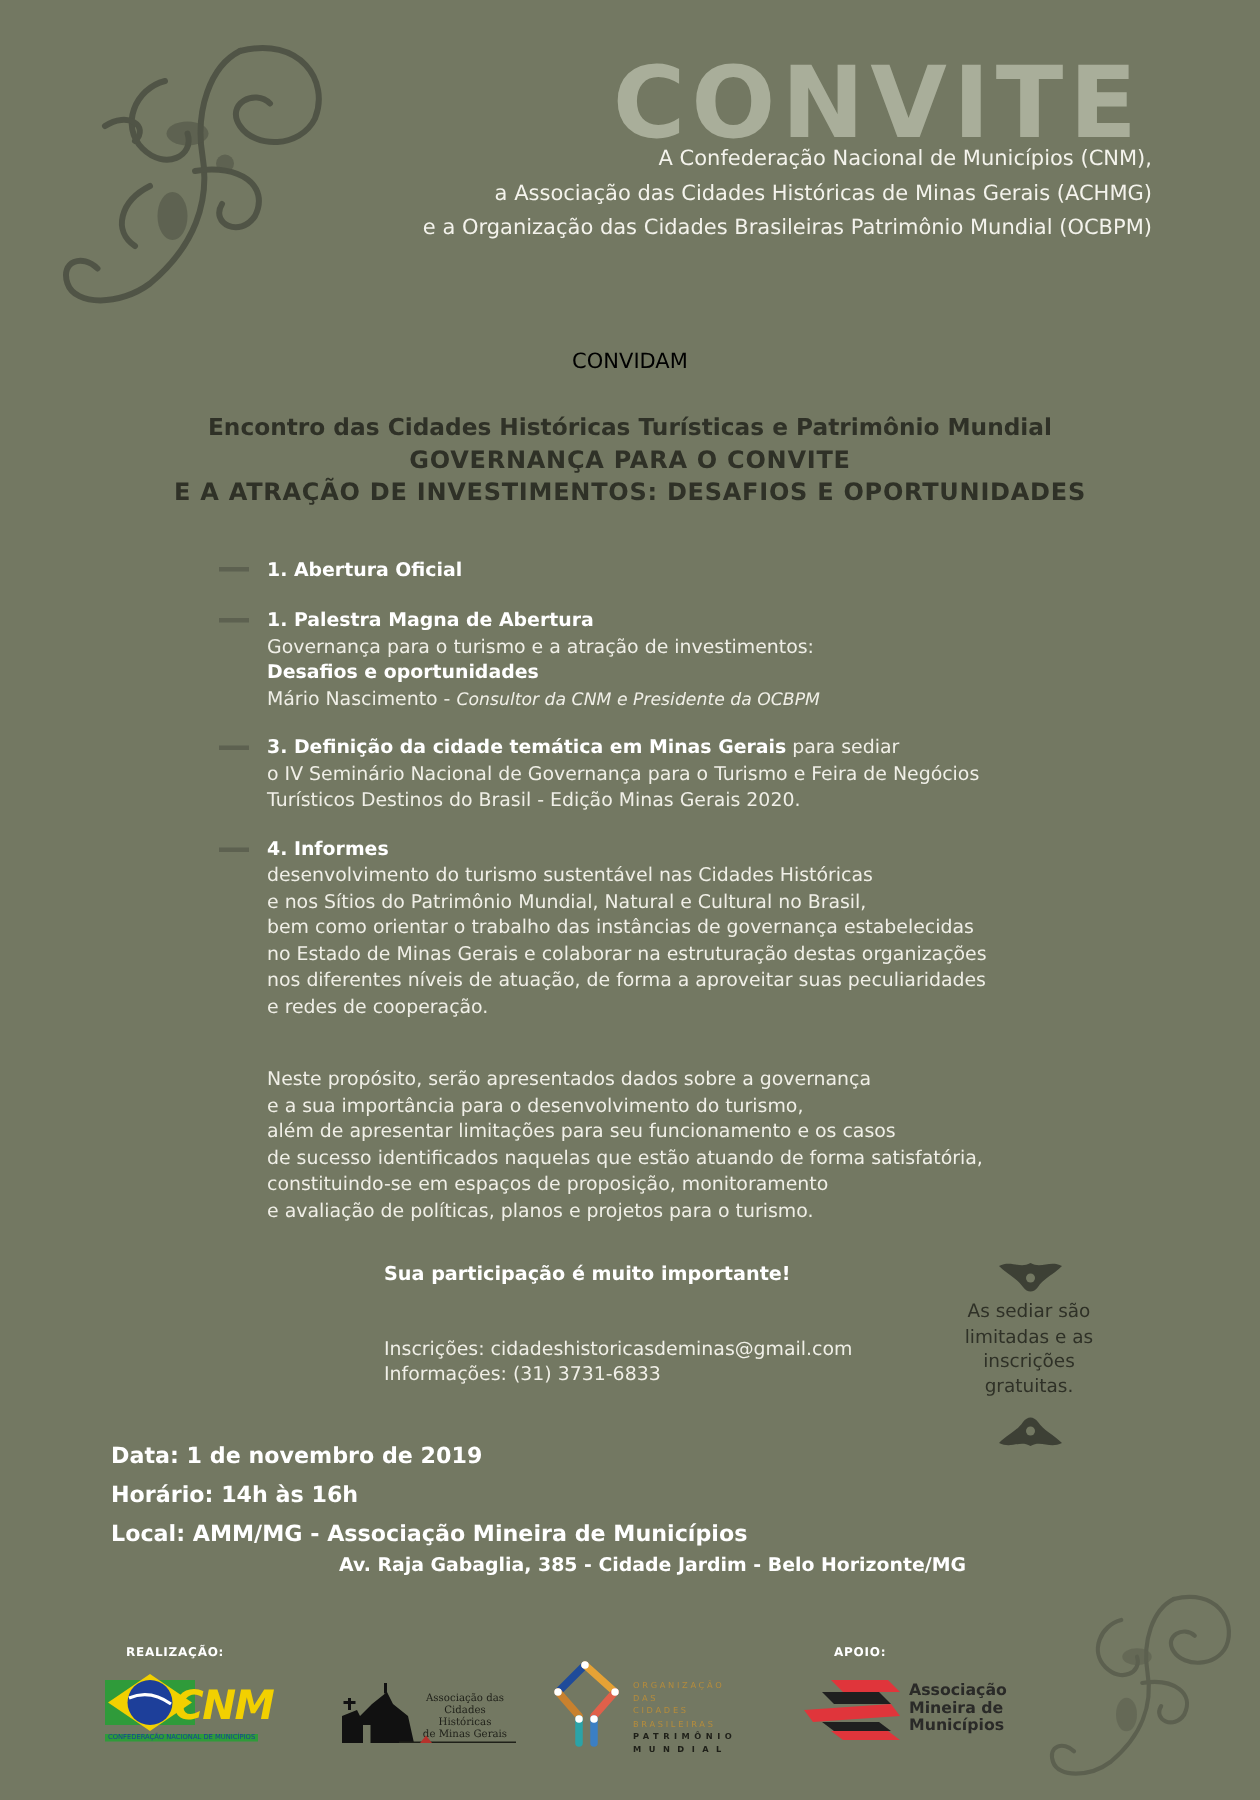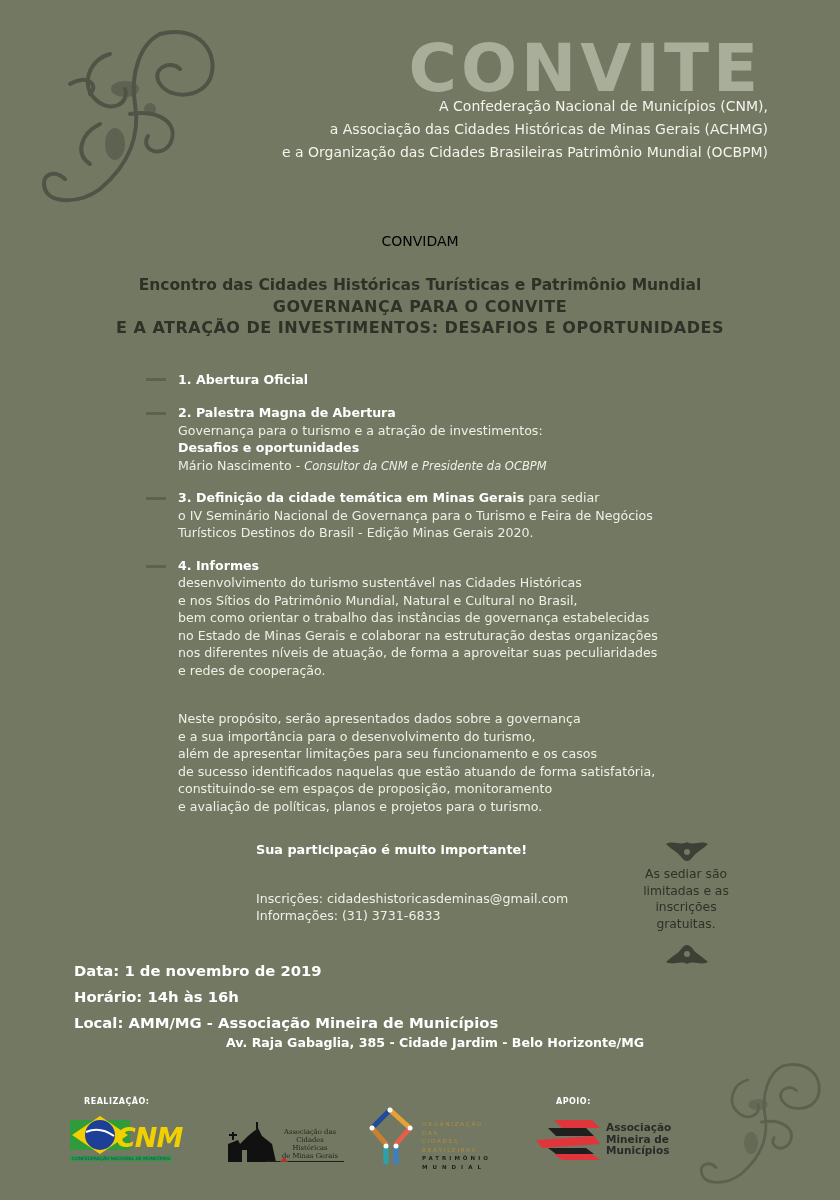--- a/index.html
+++ b/index.html
@@ -83,21 +83,21 @@
   <div class="big">E A ATRAÇÃO DE INVESTIMENTOS: DESAFIOS E OPORTUNIDADES</div>
 </div>
 
 <div class="dash" style="top:378px"></div>
 <div class="item" style="top:371px">
   <b>1. Abertura Oficial</b>
 </div>
 
 <div class="dash" style="top:412px"></div>
 <div class="item" style="top:404px">
-  <b>2. Palestra Magna de Abertura</b><br>
+  <b>1. Palestra Magna de Abertura</b><br>
   <span>Governança para o turismo e a atração de investimentos:</span><br>
   <b>Desafios e oportunidades</b><br>
   <span>Mário Nascimento - </span><i>Consultor da CNM e Presidente da OCBPM</i>
 </div>
 
 <div class="dash" style="top:497px"></div>
 <div class="item" style="top:489px">
   <b>3. Definição da cidade temática em Minas Gerais</b><span> para sediar</span><br>
   <span>o IV Seminário Nacional de Governança para o Turismo e Feira de Negócios</span><br>
   <span>Turísticos Destinos do Brasil - Edição Minas Gerais 2020.</span>

